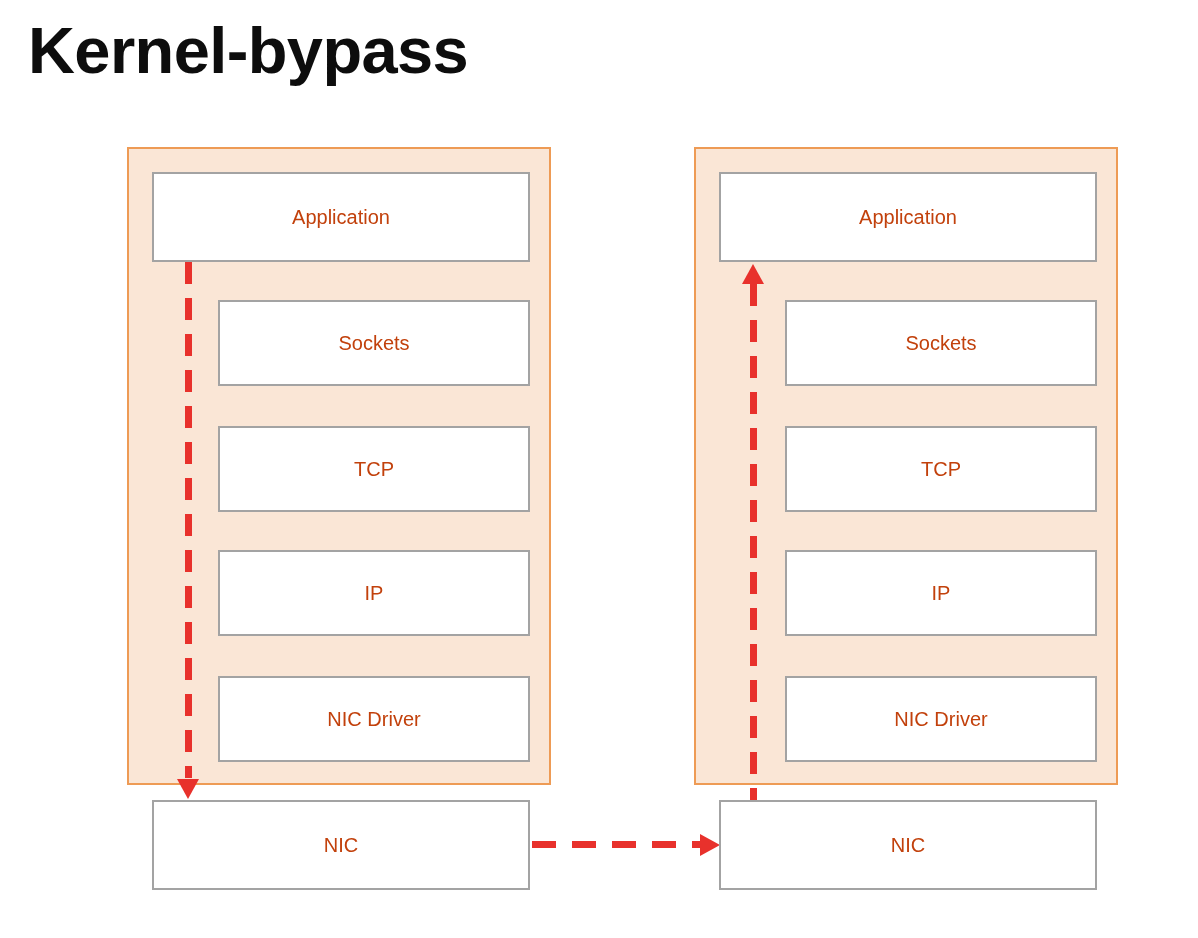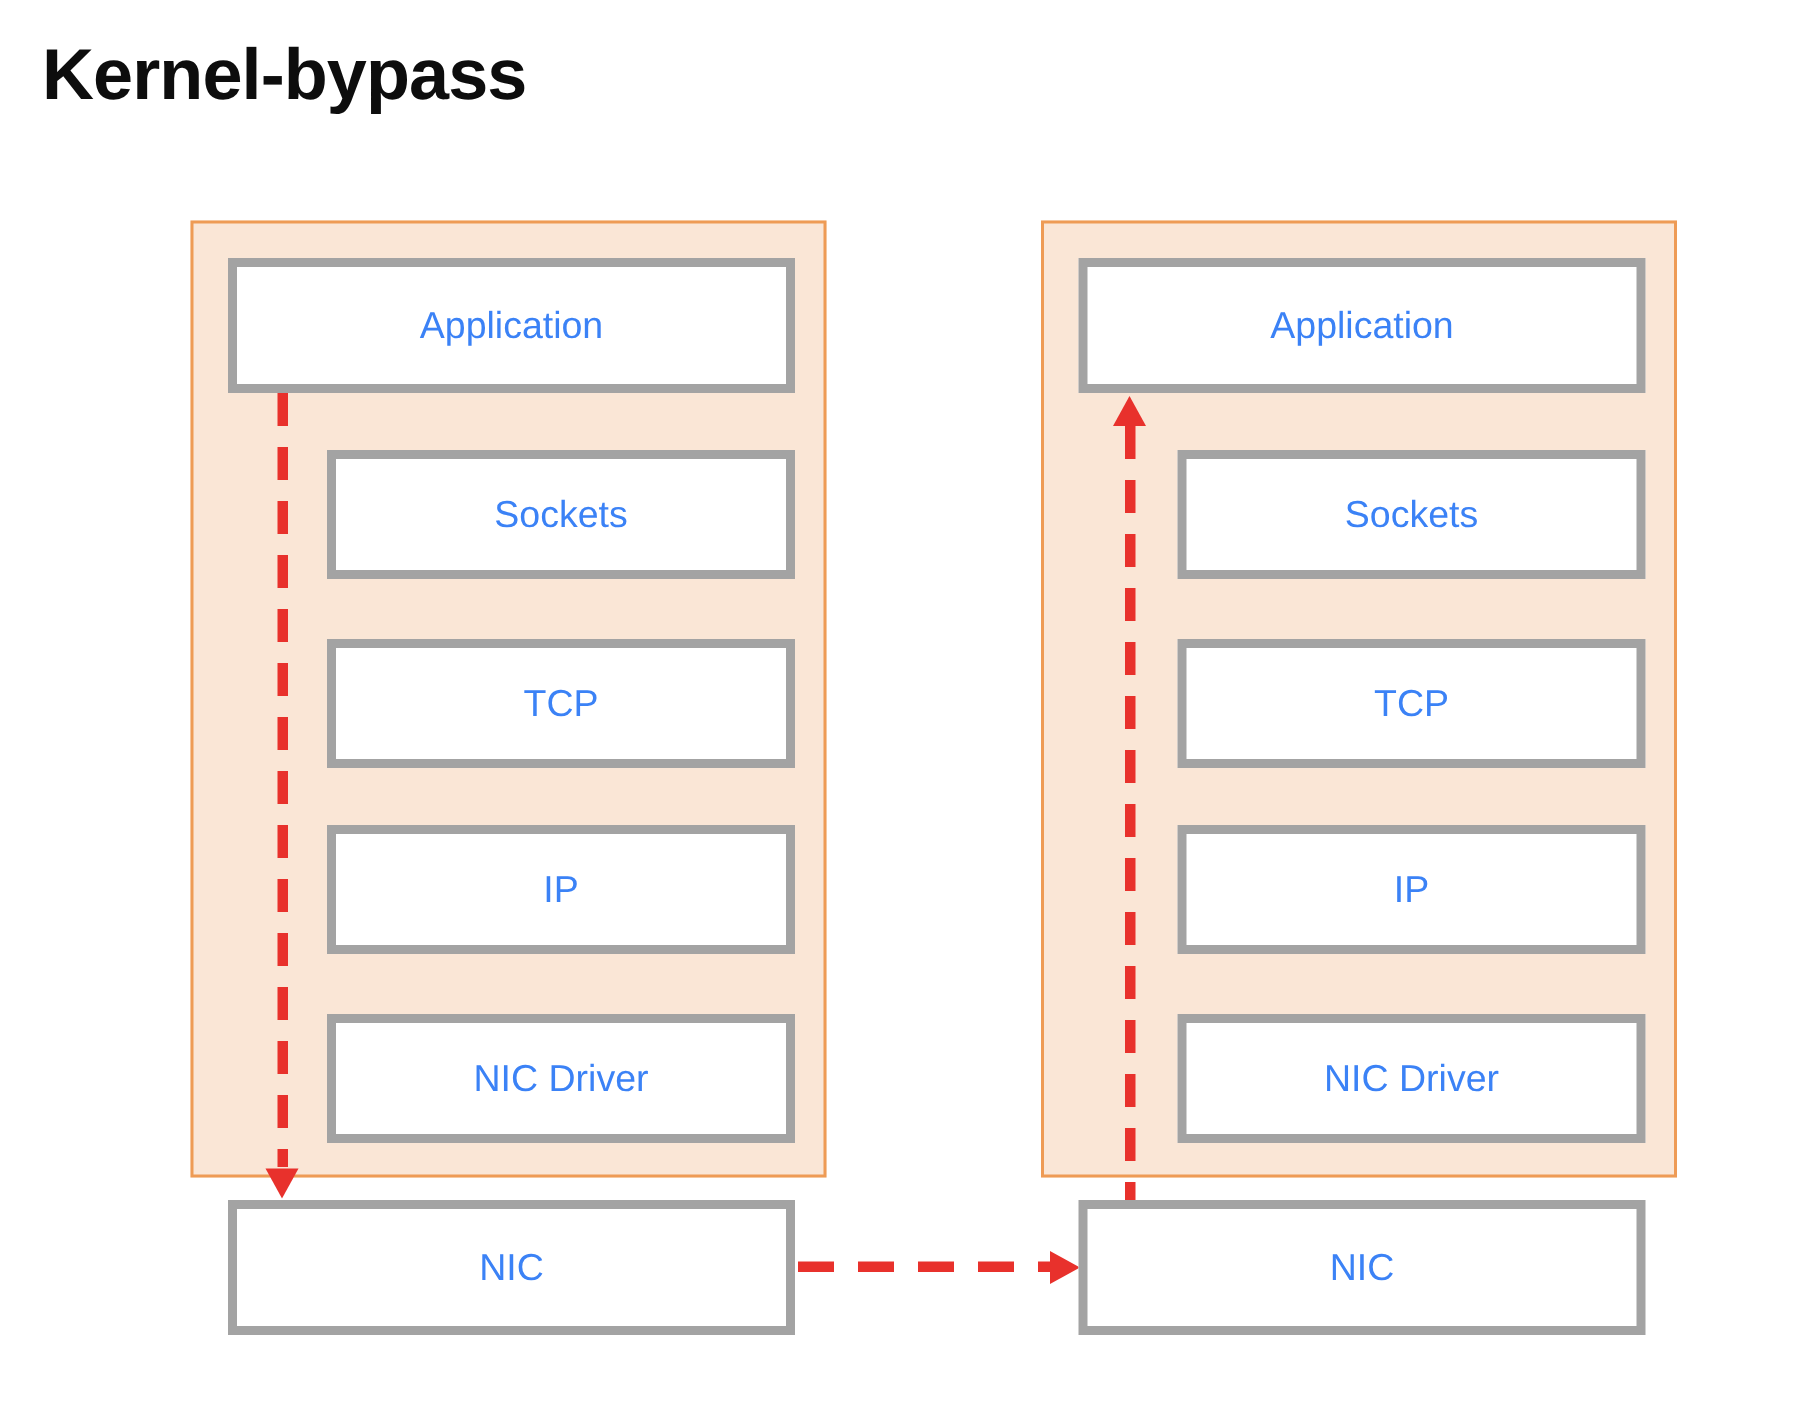--- a/index.html
+++ b/index.html
@@ -17,21 +17,21 @@
     -webkit-font-smoothing: antialiased;
   }
 
   
   #slide-title {
     position: absolute;
     left: 28px;
     top: 22px;
     font-family: "Liberation Sans", sans-serif;
     font-weight: bold;
-    font-size: 48px;
+    font-size: 65px;
     line-height: 58px;
     letter-spacing: -0.6px;
     color: #0d0d0d;
     white-space: nowrap;
   }
 
   
   #diagram {
     position: absolute;
     left: 0;
@@ -45,28 +45,28 @@
     position: absolute;
     background: #fae6d6;
     border: 2px solid #ee9b55;
     box-sizing: border-box;
   }
 
   
   .layer-box {
     position: absolute;
     background: #ffffff;
-    border: 6px solid #a3a3a3;
+    border: 2px solid #a3a3a3;
     box-sizing: border-box;
     display: flex;
     align-items: center;
     justify-content: center;
-    color: #3b82f6;
+    color: #c2410c;
     font-family: "Liberation Sans", sans-serif;
-    font-size: 25px;
+    font-size: 20px;
     line-height: 28px;
     white-space: nowrap;
   }
 
   
   .dash-v {
     position: absolute;
     width: 7px;
     background-image: linear-gradient(
       to bottom,

